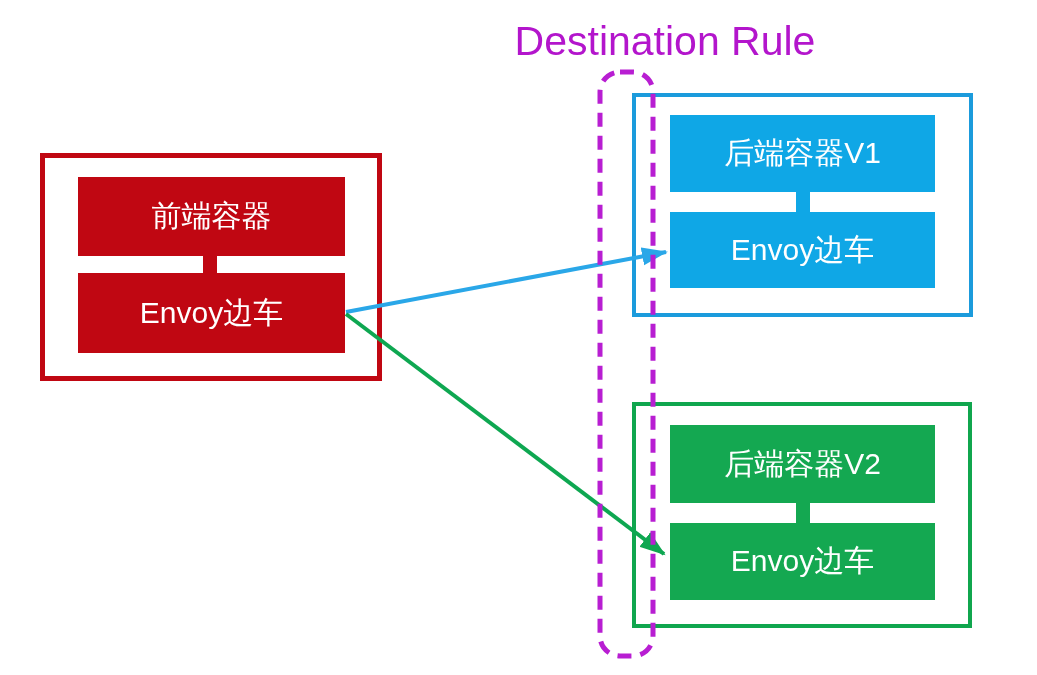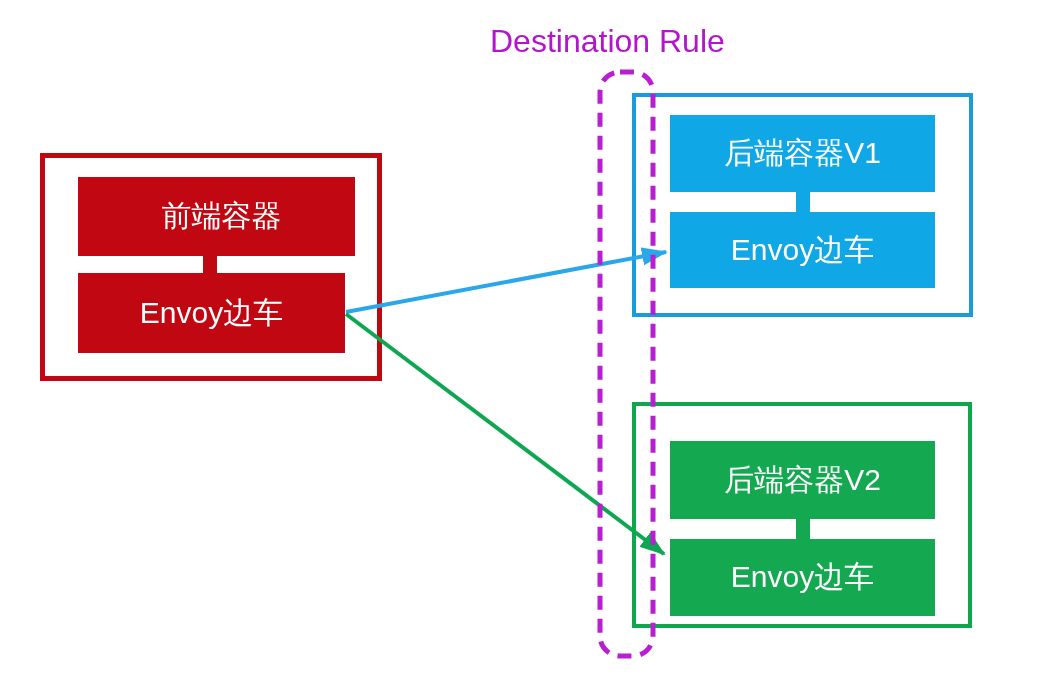--- a/index.html
+++ b/index.html
@@ -2,38 +2,38 @@
 <html style="--red: #C00712; --blue_fill: #0FA7E6; --blue_border: #1B9BDC; --green_fill: #14A851; --green_border: #10A64E; --magenta: #B81ED2; --title_magenta: #B315CC; --arrow_blue: #2AA7E8; --arrow_green: #0EA751; --label_text: #FFFFFF;"><head>
 <meta charset="utf-8">
 <style>
   html,body { margin:0; padding:0; background:#ffffff; }
   .canvas {
     position:relative; width:1037px; height:675px; background:#ffffff;
     font-family:"Liberation Sans","DejaVu Sans",sans-serif; overflow:hidden;
   }
   .title {
     position:absolute; left:490px; top:16px; width:350px; height:50px;
-    text-align:left; font-size:32px; line-height:50px; letter-spacing:0px;
+    text-align:center; font-size:41px; line-height:50px; letter-spacing:0px;
     color:var(--title_magenta); white-space:nowrap;
   }
   .pod { position:absolute; box-sizing:border-box; background:#ffffff; }
   .pod-red   { left:40px;  top:153px; width:342px; height:228px; border:5px solid var(--red); }
   .pod-blue  { left:632px; top:93px;  width:341px; height:224px; border:4px solid var(--blue_border); }
   .pod-green { left:632px; top:402px; width:340px; height:226px; border:4px solid var(--green_border); }
   .node {
     position:absolute; display:flex; align-items:center; justify-content:center;
     color:var(--label_text); font-size:30px; white-space:nowrap;
   }
   .connector { position:absolute; }
   .fill-red   { background:var(--red); }
   .fill-blue  { background:var(--blue_fill); }
-  .fill-green { background:var(--green_fill);margin-top:16px; }
+  .fill-green { background:var(--green_fill); }
 
   
-  .pod-red .n1 { left:33px; top:19px;  width:267px; height:79px;padding-left:10px; }
+  .pod-red .n1 { left:33px; top:19px;  width:267px; height:79px; }
   .pod-red .cn { left:158px; top:98px; width:14px;  height:17px; }
   .pod-red .n2 { left:33px; top:115px; width:267px; height:80px; }
   
   .pod-blue .n1 { left:34px; top:18px;  width:265px; height:77px;text-align:center; }
   .pod-blue .cn { left:160px; top:95px; width:14px;  height:20px; }
   .pod-blue .n2 { left:34px; top:115px; width:265px; height:76px; }
   
   .pod-green .n1 { left:34px; top:19px;  width:265px; height:78px; }
   .pod-green .cn { left:160px; top:97px; width:14px;  height:20px; }
   .pod-green .n2 { left:34px; top:117px; width:265px; height:77px; }

